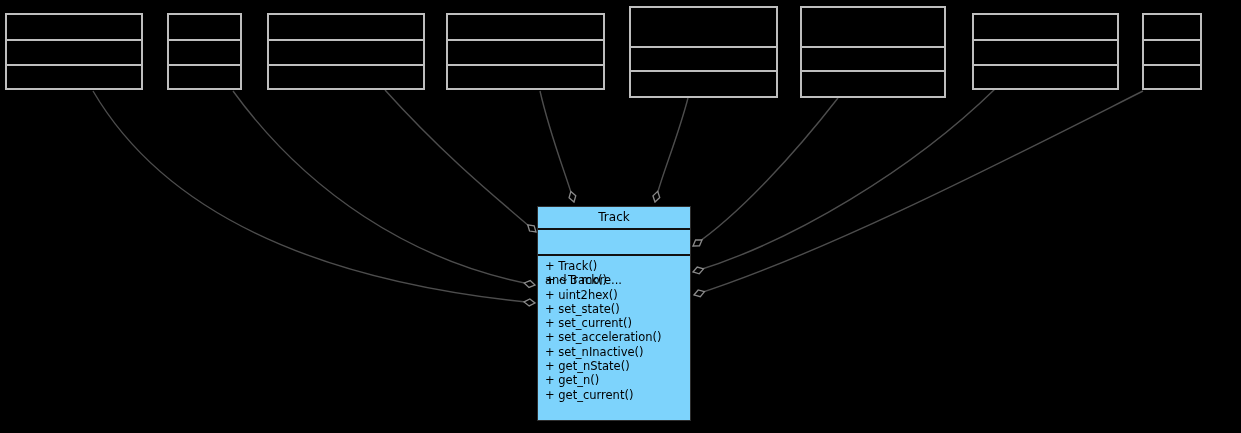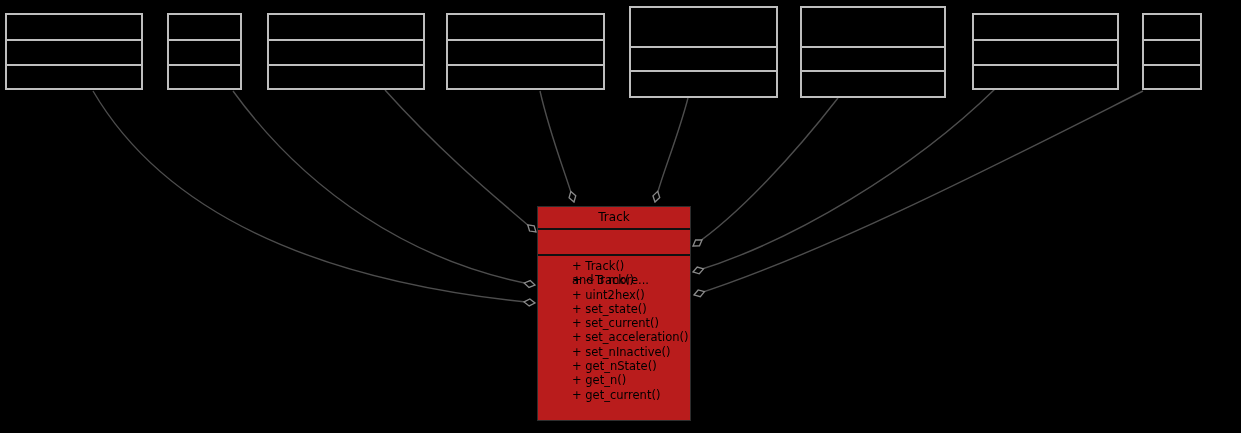--- a/index.html
+++ b/index.html
@@ -17,28 +17,28 @@
   .n4{left:446px;top:13px;width:159px;height:77px;}
   .n5{left:629px;top:6px;width:149px;height:92px;}
   .n6{left:800px;top:6px;width:146px;height:92px;}
   .n7{left:972px;top:13px;width:147px;height:77px;}
   .n8{left:1142px;top:13px;width:60px;height:77px;}
   .short .s1{top:24px;} .short .s2{top:49px;}
   .tall  .s1{top:38px;} .tall  .s2{top:62px;}
   
   .track{
     position:absolute;left:537px;top:206px;width:154px;height:215px;
-    box-sizing:border-box;background:#b91c1c;border:1px solid #2e2e2e;color:#000;
+    box-sizing:border-box;background:#7dd3fc;border:1px solid #2e2e2e;color:#000;
   }
   .track-title{
     height:21px;line-height:21px;text-align:center;font-size:12px;
     border-bottom:2px solid #111;
   }
   .track-empty{height:24px;border-bottom:2px solid #111;}
-  .track-body{padding:3px 4px 0 7px;font-size:11.5px;line-height:14.3px;white-space:nowrap;margin-left:27px;}
+  .track-body{padding:3px 4px 0 7px;font-size:11.5px;line-height:14.3px;white-space:nowrap;}
   .track-body div{height:14.3px;}
 </style>
 </head>
 <body>
 
 <div class="stage">
 
   <svg class="edges" width="1241" height="433" viewBox="0 0 1241 433" xmlns="http://www.w3.org/2000/svg">
     <defs>
       <marker id="dia" viewBox="0 0 14 10" refX="12.5" refY="5" markerWidth="14" markerHeight="10" orient="auto" markerUnits="userSpaceOnUse">

